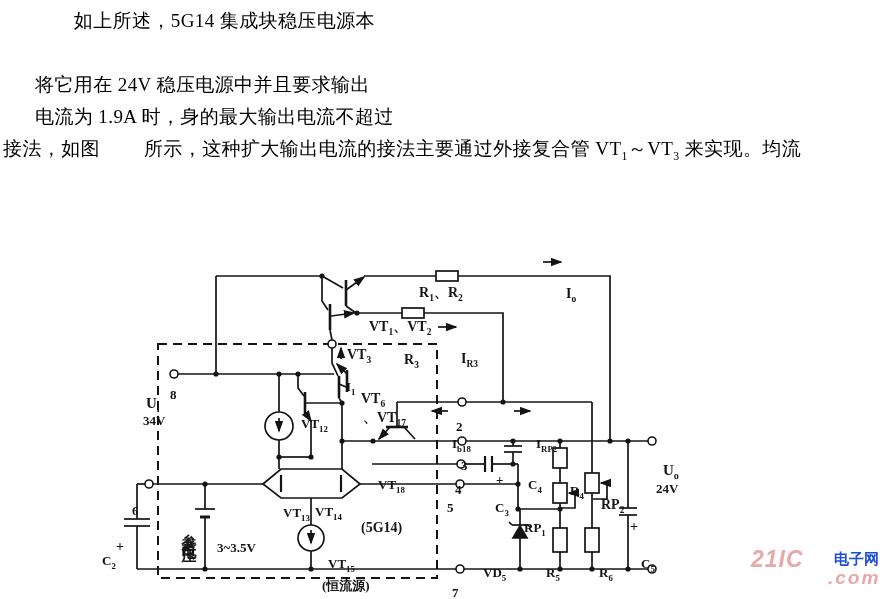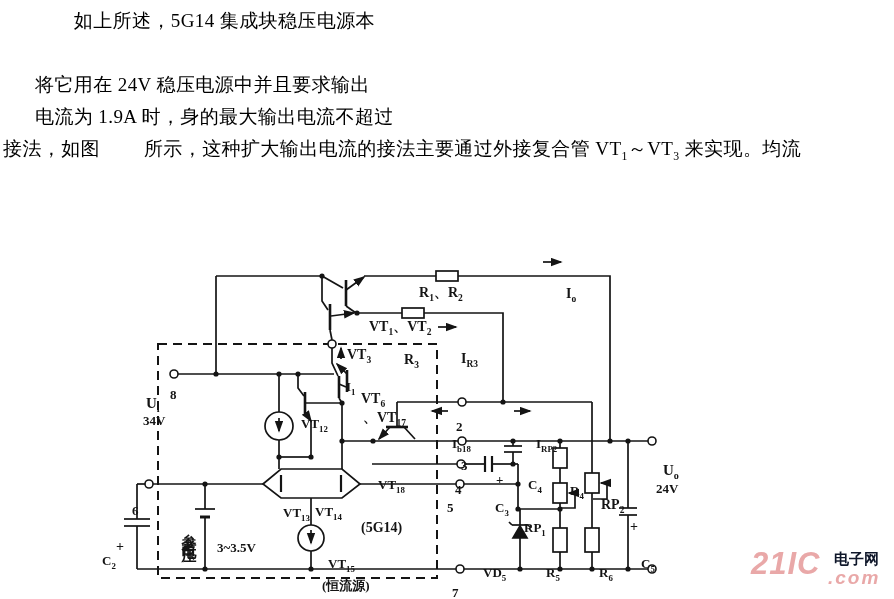--- a/index.html
+++ b/index.html
@@ -7,21 +7,21 @@
         font-family:"Liberation Serif",serif;color:#141414;}
   .t{position:absolute;font-size:19px;line-height:26px;white-space:pre;letter-spacing:.4px;color:#000000;}
   .t sub{font-size:62%;line-height:0;}
   .lbl{position:absolute;font-size:13px;line-height:14px;white-space:pre;color:#141414;
        font-family:"Liberation Serif",serif;font-weight:bold;margin-top:35px;}
   .lbl sub{font-size:68%;line-height:0;}
   .fs14{font-size:14px;} .fs15{font-size:15px;}
   .vert{writing-mode:vertical-rl;letter-spacing:5px;font-size:15px;font-weight:bold;}
   svg{position:absolute;left:0;top:0;}
   .wm{position:absolute;font-family:"Liberation Sans",sans-serif;font-weight:bold;}
-  .wm-brand{font-size:31px;letter-spacing:1px;font-style:italic;}
+  .wm-brand{font-size:23px;letter-spacing:1px;font-style:italic;}
   .wm-suffix{font-size:15px;}
   .wm-domain{font-size:19px;font-style:italic;letter-spacing:2px;}
 </style>
 </head>
 <body>
 
 <div class="page">
 
   <div class="t" style="left:35px;top:8px">　　如上所述，5G14 集成块稳压电源本</div>
   <div class="t" style="left:35px;top:72px">将它用在 24V 稳压电源中并且要求输出</div>
@@ -241,16 +241,16 @@
   <div class="lbl vert" style="left:182px;top:487px">参考电压</div>
   <div class="lbl" style="left:217px;top:506px">3~3.5V</div>
   <div class="lbl" style="left:283px;top:471px">VT<sub>13</sub></div>
   <div class="lbl" style="left:315px;top:470px">VT<sub>14</sub></div>
   <div class="lbl fs14" style="left:361px;top:486px">(5G14)</div>
   <div class="lbl" style="left:328px;top:522px">VT<sub>15</sub></div>
   <div class="lbl" style="left:322px;top:544px">(恒流源)</div>
   <div class="lbl" style="left:452px;top:551px">7</div>
 
   <div class="wm wm-brand" style="left:751px;top:546px;color:#e9a8a8">21IC</div>
-  <div class="wm wm-suffix" style="left:834px;top:550px;color:#0f172a">电子网</div>
+  <div class="wm wm-suffix" style="left:834px;top:550px;color:#1d4ed8">电子网</div>
   <div class="wm wm-domain" style="left:828px;top:567px;color:#e9a8a8">.com</div>
 
 </div>
 
 </body></html>

